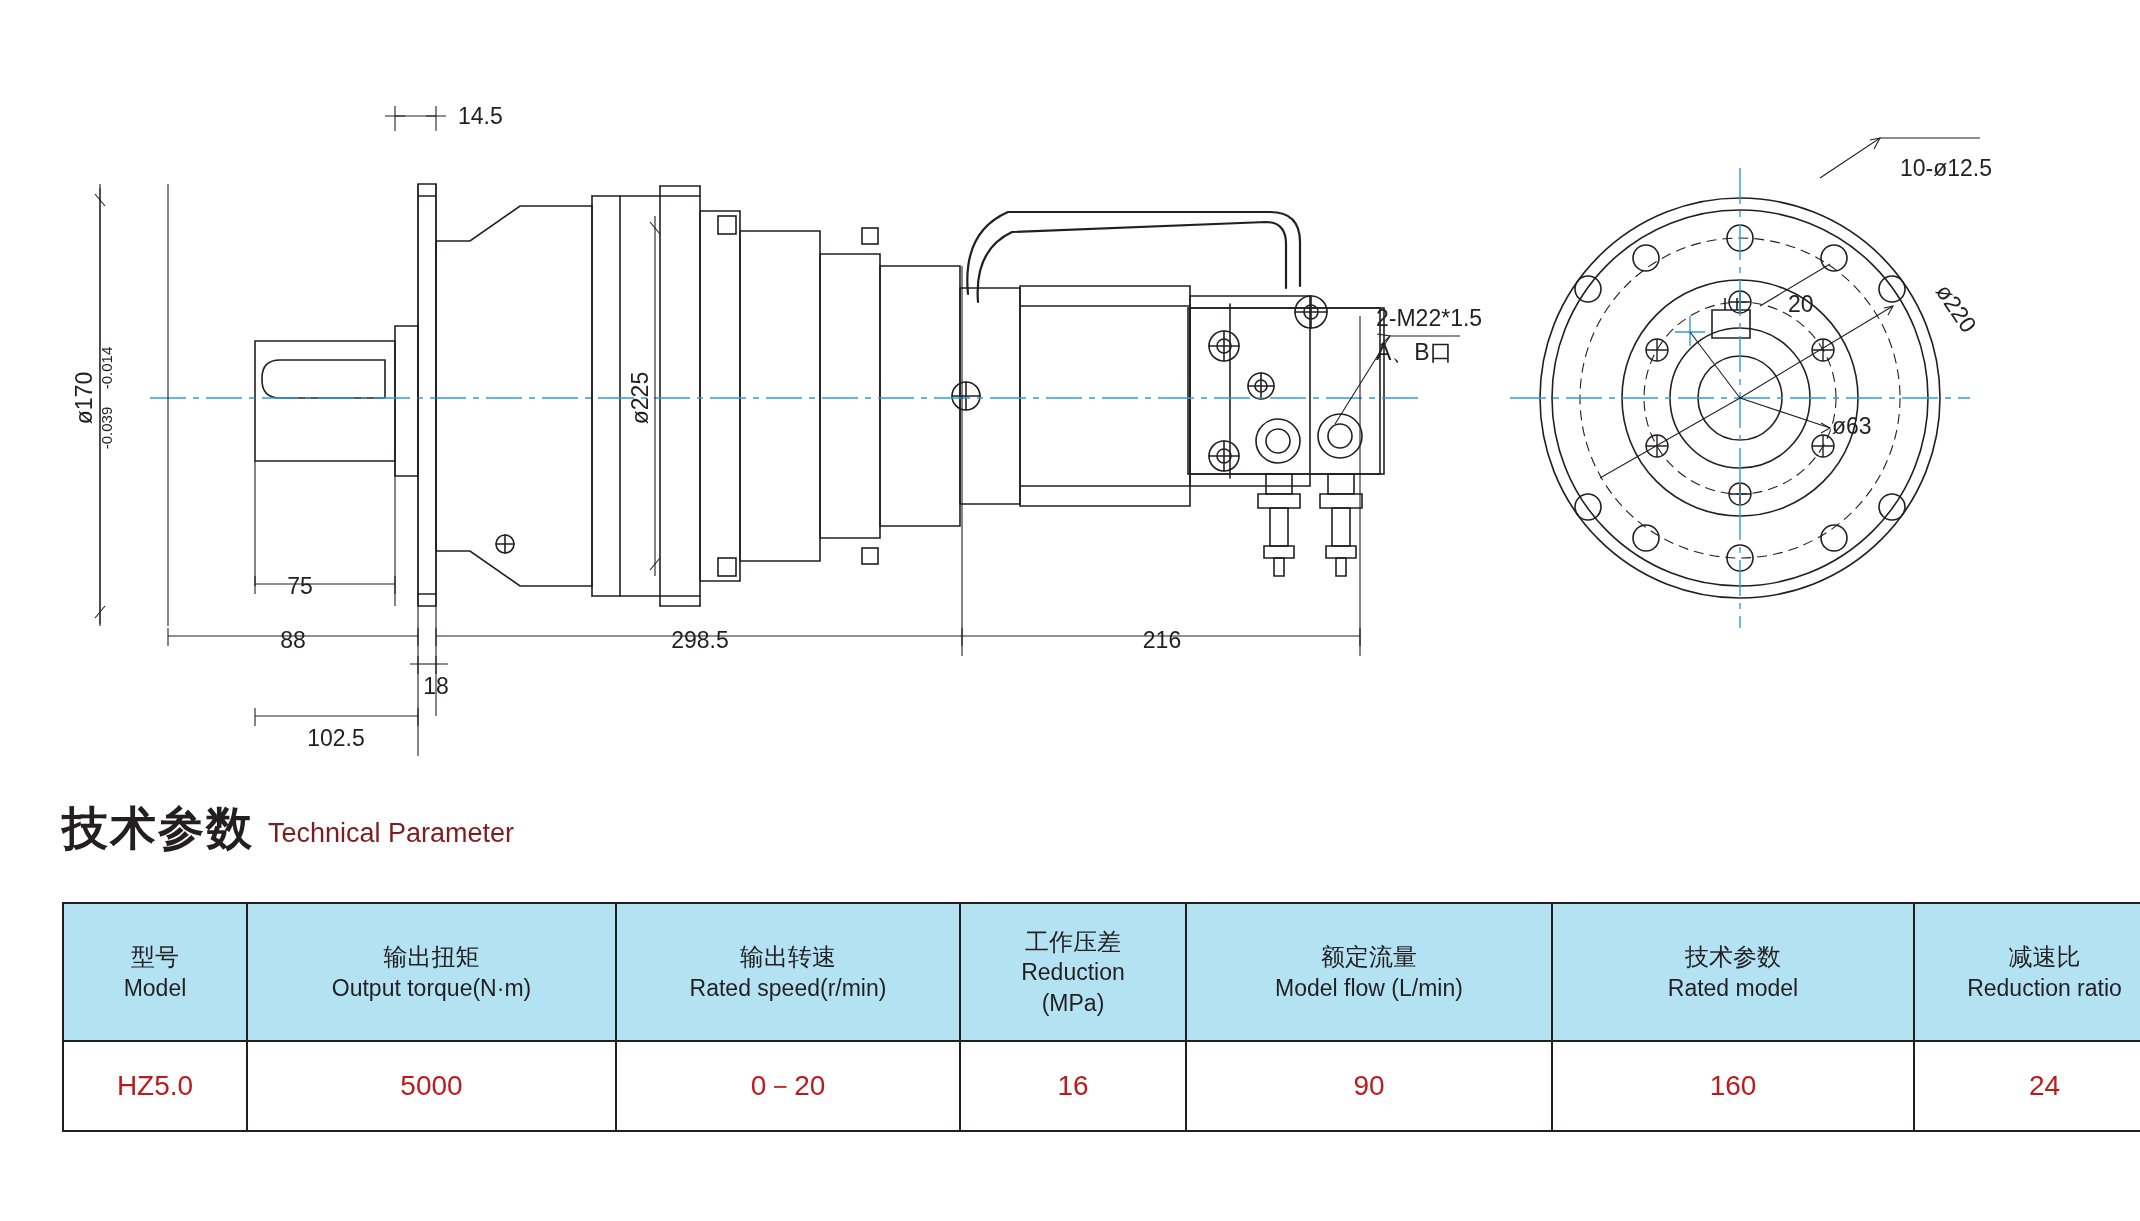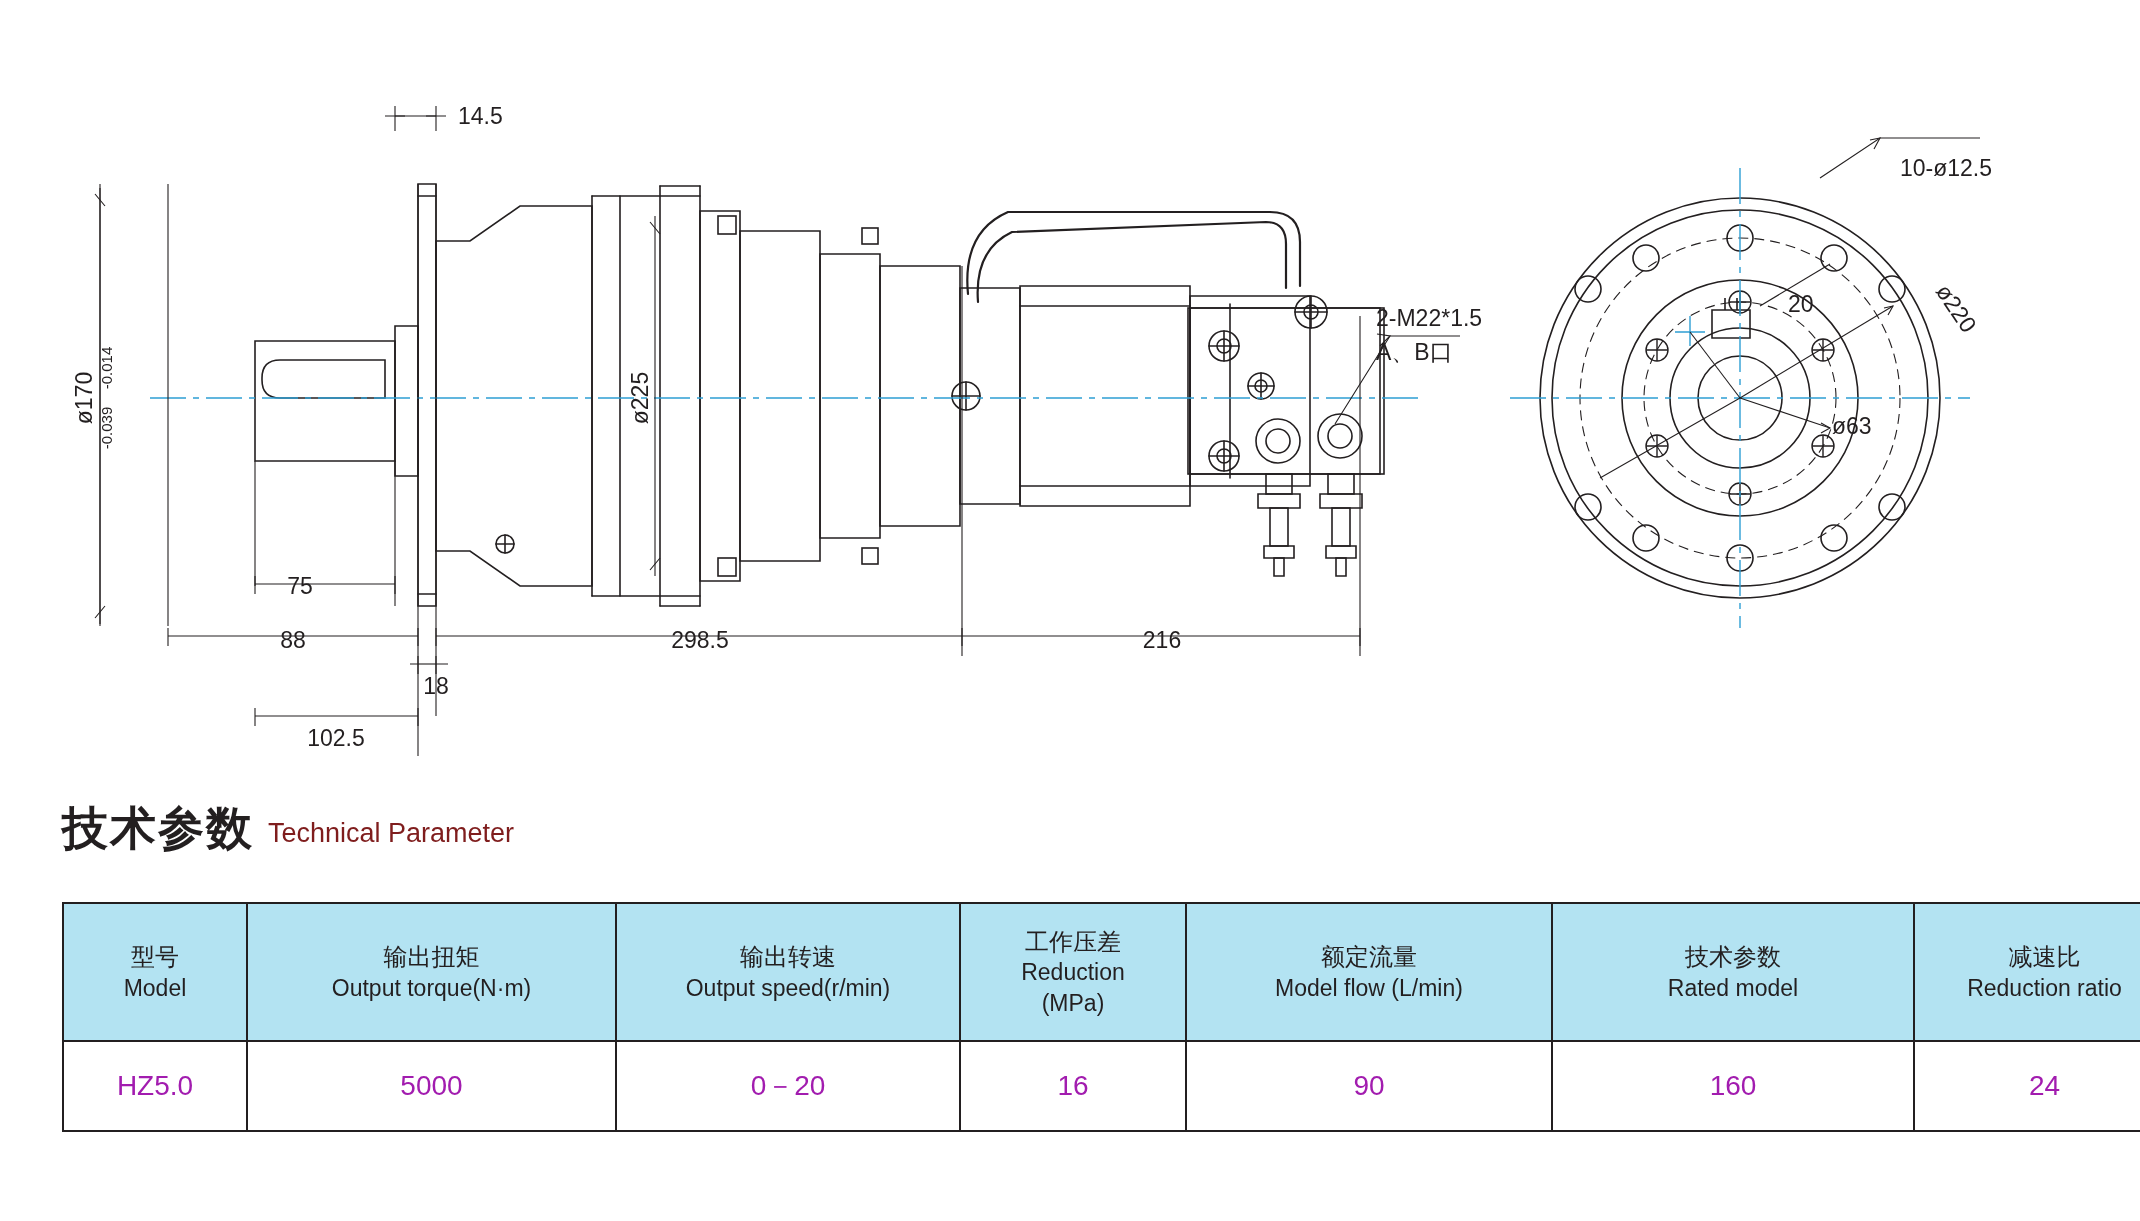--- a/index.html
+++ b/index.html
@@ -14,21 +14,21 @@
   .heading{position:absolute;left:62px;top:805px;display:flex;align-items:flex-end;gap:14px;}
   .heading .cn{font-size:46px;font-weight:bold;letter-spacing:2px;color:#231f20;line-height:1;}
   .heading .en{font-size:27px;color:#7f1d1d;line-height:1;padding-bottom:4px;}
 
   
   .spec-table{position:absolute;left:62px;top:902px;width:2014px;border-collapse:collapse;table-layout:fixed;}
   .spec-table th,.spec-table td{border:2px solid #231f20;text-align:center;vertical-align:middle;}
   .spec-table thead th{background:#b3e3f2;height:128px;padding:4px 6px;font-weight:normal;}
   .spec-table thead .cn{display:block;font-size:24px;color:#231f20;line-height:1.32;}
   .spec-table thead .en{display:block;font-size:23px;color:#231f20;line-height:1.32;}
-  .spec-table tbody td{height:86px;font-size:28px;color:#a21caf;}
+  .spec-table tbody td{height:86px;font-size:28px;color:#b91c1c;}
   .c0{width:170px;} .c1{width:355px;} .c2{width:330px;} .c3{width:212px;margin-left:20px;}
   .c4{width:352px;} .c5{width:348px;} .c6{width:247px;}
 
   
   text{font-family:"Liberation Sans",sans-serif;fill:#231f20;}
 </style>
 </head>
 <body>
 
 <div class="page">
@@ -252,21 +252,21 @@
         <th class="c0">
           <span class="cn">型号</span>
           <span class="en">Model</span>
         </th>
         <th class="c1">
           <span class="cn">输出扭矩</span>
           <span class="en">Output torque(N·m)</span>
         </th>
         <th class="c2">
           <span class="cn">输出转速</span>
-          <span class="en">Output speed(r/min)</span>
+          <span class="en">Rated speed(r/min)</span>
         </th>
         <th class="c3">
           <span class="cn">工作压差</span>
           <span class="en">Reduction</span>
           <span class="en">(MPa)</span>
         </th>
         <th class="c4">
           <span class="cn">额定流量</span>
           <span class="en">Model flow (L/min)</span>
         </th>

